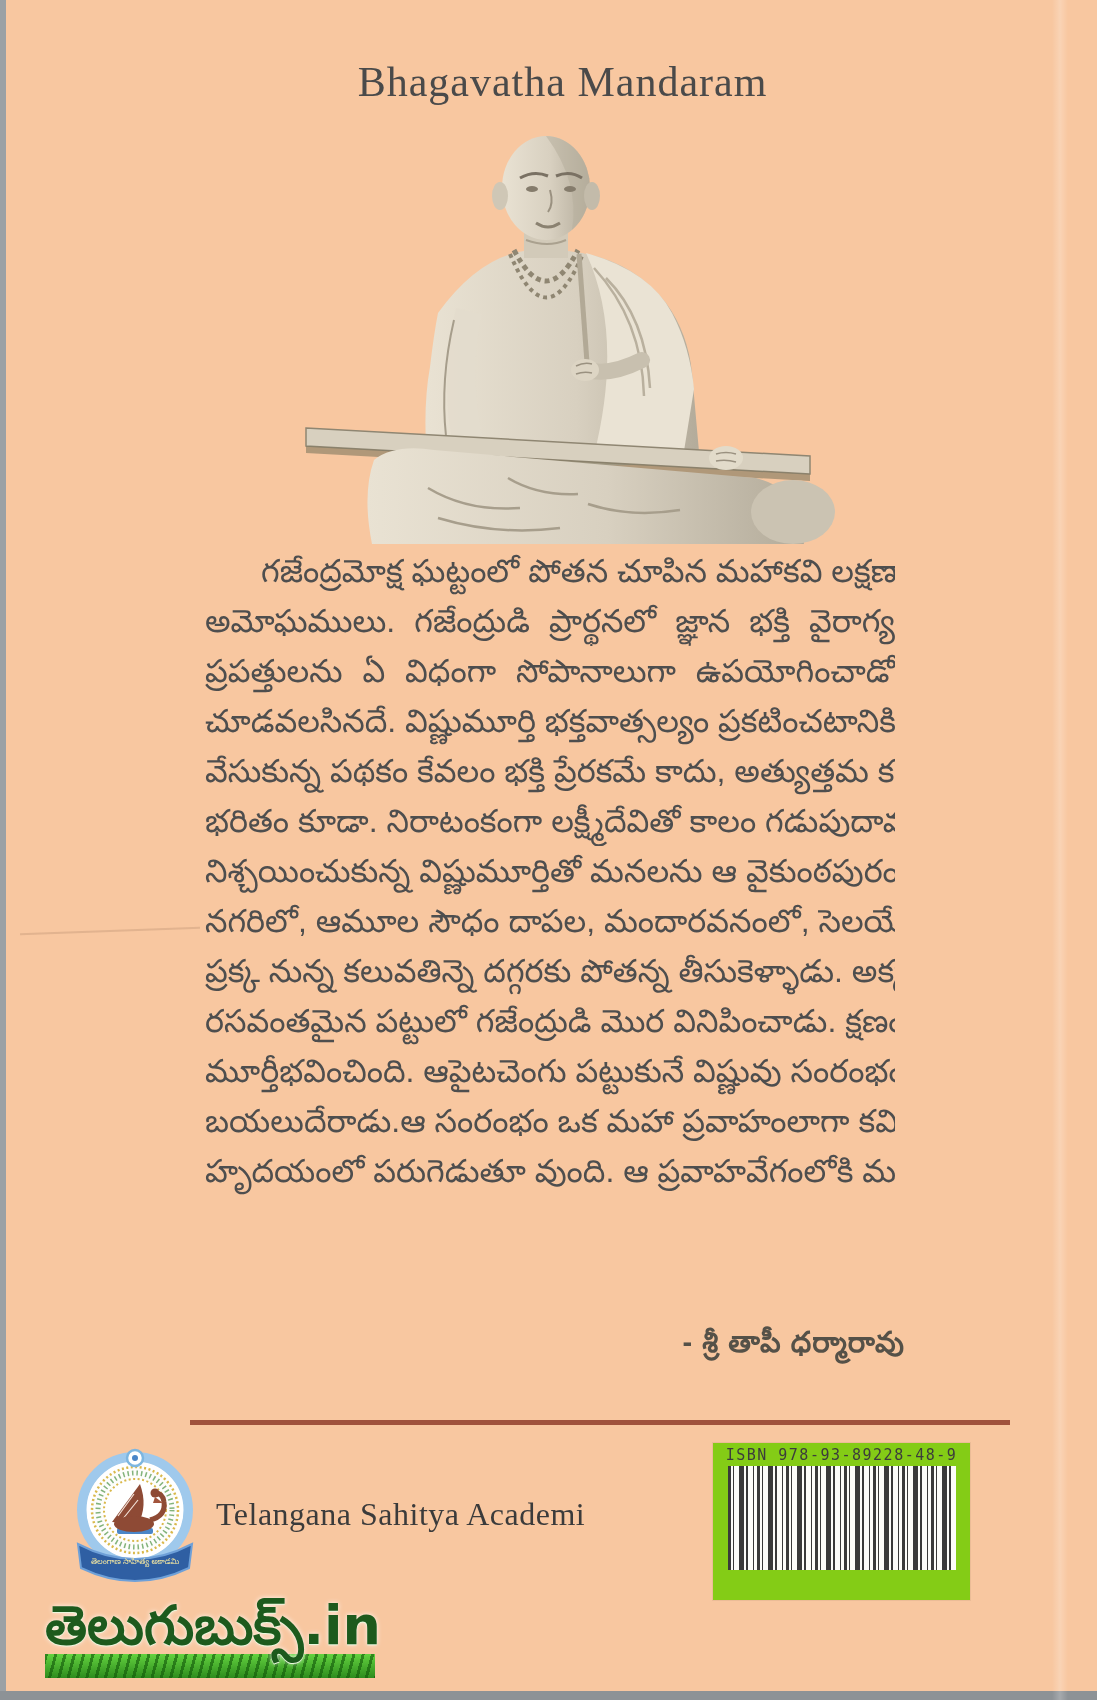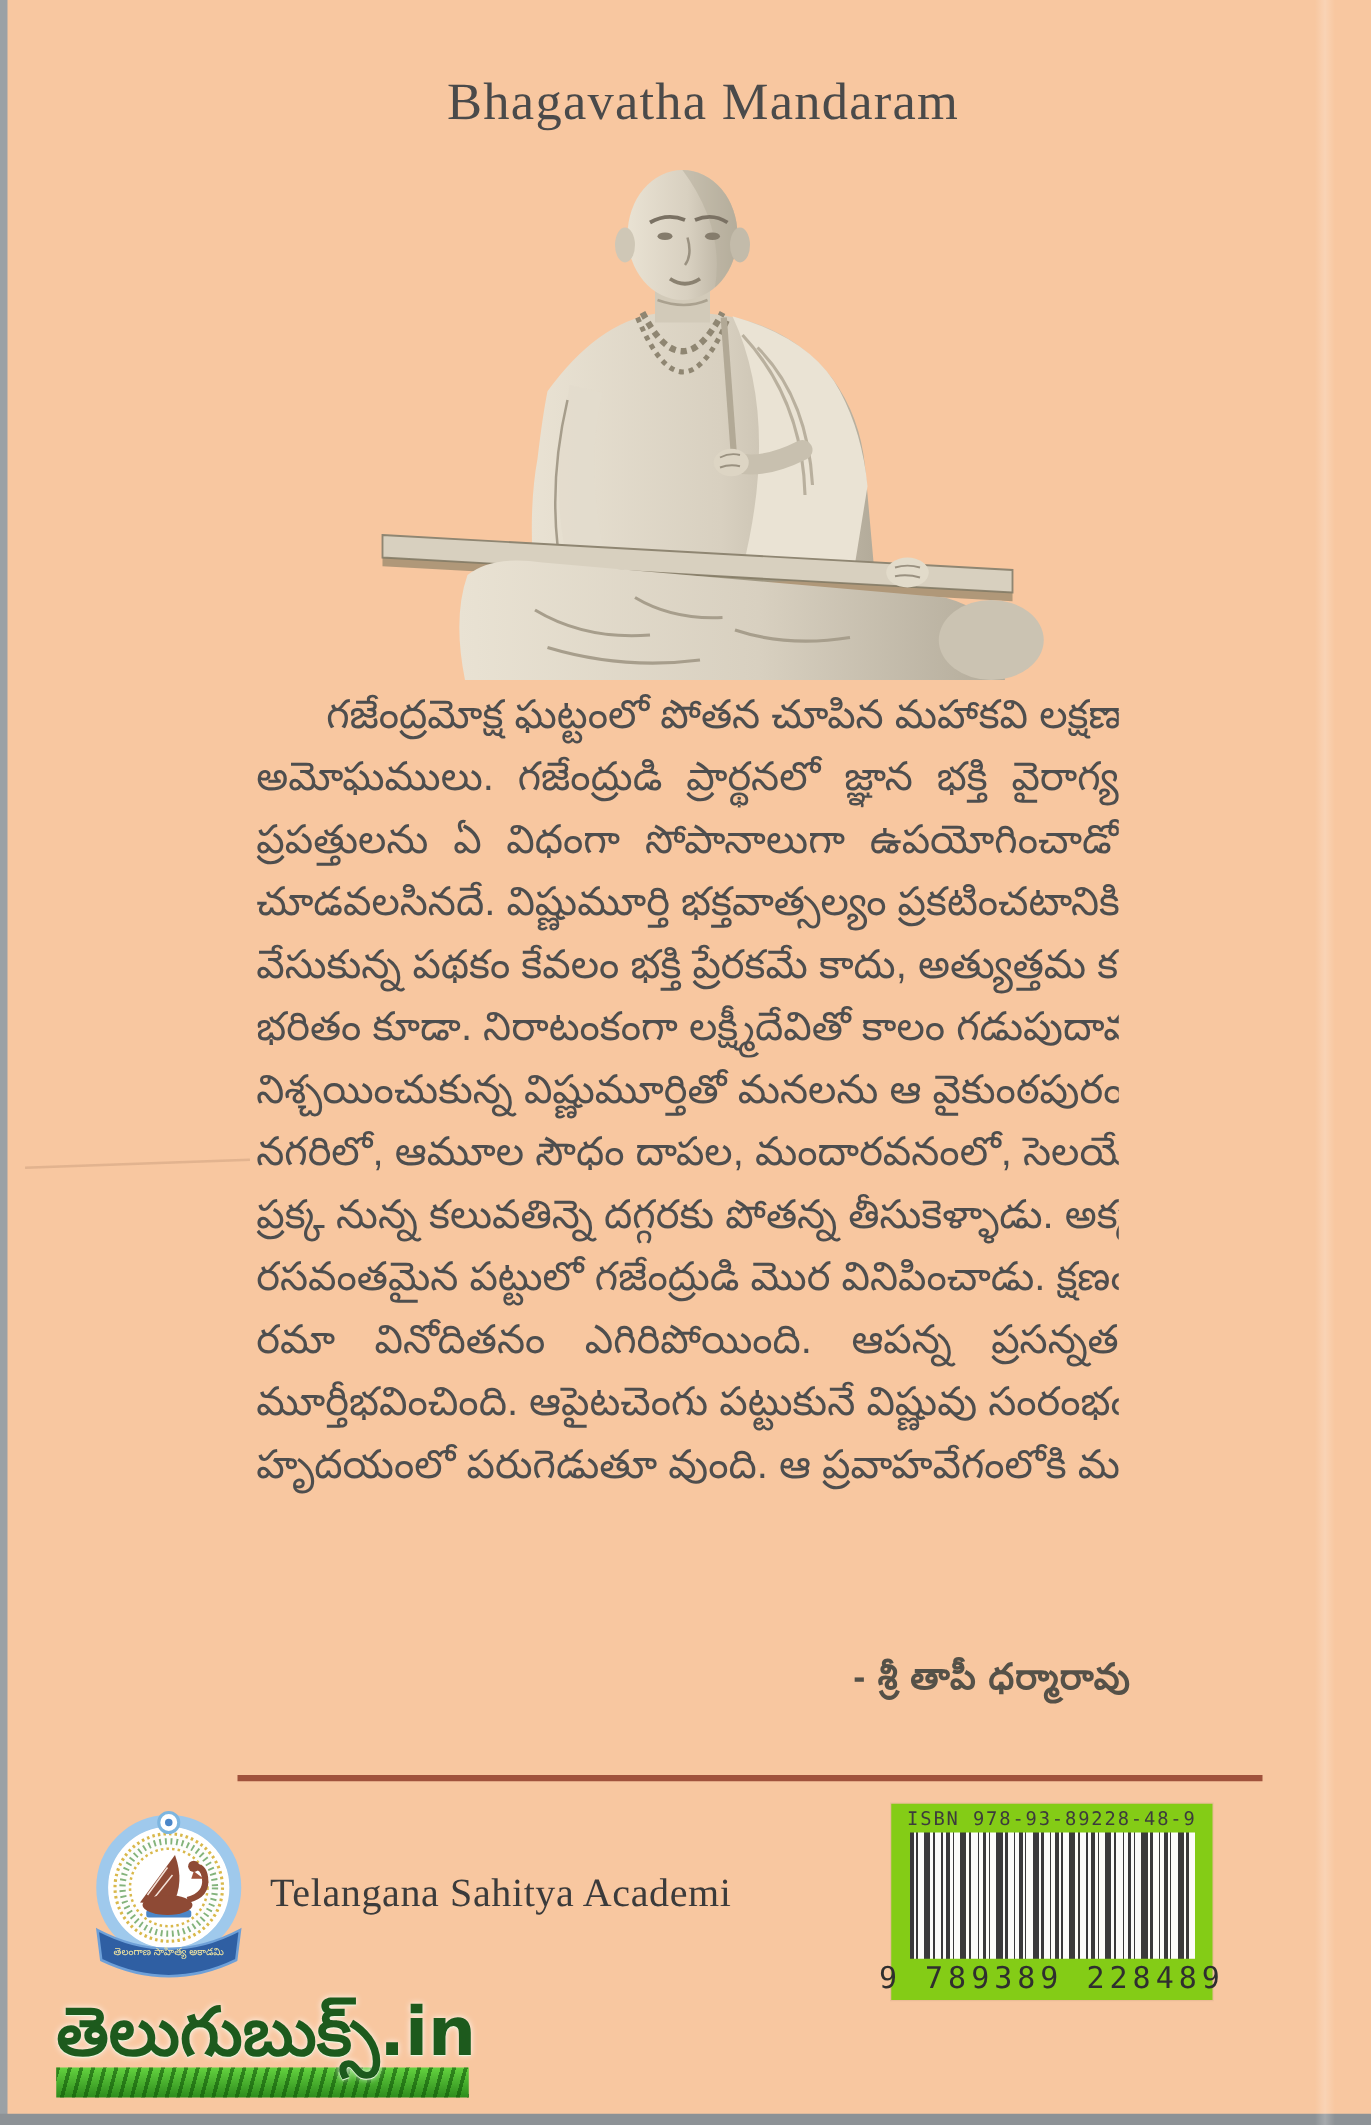--- a/index.html
+++ b/index.html
@@ -147,22 +147,22 @@
   <div class="syn-line first">గజేంద్రమోక్ష ఘట్టంలో పోతన చూపిన మహాకవి లక్షణాలు</div>
   <div class="syn-line">అమోఘములు. గజేంద్రుడి ప్రార్థనలో జ్ఞాన భక్తి వైరాగ్య</div>
   <div class="syn-line">ప్రపత్తులను ఏ విధంగా సోపానాలుగా ఉపయోగించాడో</div>
   <div class="syn-line">చూడవలసినదే. విష్ణుమూర్తి భక్తవాత్సల్యం ప్రకటించటానికి పోతన</div>
   <div class="syn-line">వేసుకున్న పథకం కేవలం భక్తి ప్రేరకమే కాదు, అత్యుత్తమ కవితా</div>
   <div class="syn-line">భరితం కూడా. నిరాటంకంగా లక్ష్మీదేవితో కాలం గడుపుదామని</div>
   <div class="syn-line">నిశ్చయించుకున్న విష్ణుమూర్తితో మనలను ఆ వైకుంఠపురంలో,</div>
   <div class="syn-line">నగరిలో, ఆమూల సౌధం దాపల, మందారవనంలో, సెలయేటి</div>
   <div class="syn-line">ప్రక్క నున్న కలువతిన్నె దగ్గరకు పోతన్న తీసుకెళ్ళాడు. అక్కడ మంచి</div>
   <div class="syn-line">రసవంతమైన పట్టులో గజేంద్రుడి మొర వినిపించాడు. క్షణంలో</div>
-  <div class="syn-line">రమా వినోదితనం ఎగిరిపోయింది. ఆపన్న ప్రసన్నత</div>
   <div class="syn-line">మూర్తీభవించింది. ఆపైటచెంగు పట్టుకునే విష్ణువు సంరంభంతో</div>
+  <div class="syn-line">బయలుదేరాడు.ఆ సంరంభం ఒక మహా ప్రవాహంలాగా కవి</div>
   <div class="syn-line">హృదయంలో పరుగెడుతూ వుంది. ఆ ప్రవాహవేగంలోకి మనల</div>
 </div>
 
 <div class="attribution">- శ్రీ తాపీ ధర్మారావు</div>
 
 <div class="divider"></div>
 
 <div class="logo-wrap">
   <svg width="130" height="142" viewBox="0 0 130 142" xmlns="http://www.w3.org/2000/svg">
     <circle cx="65" cy="62" r="53" fill="#fdfdfb" stroke="#9fc9ec" stroke-width="10"></circle>
@@ -185,19 +185,18 @@
     <path d="M8 96 q57 30 114 0 l-3 24 q-54 26 -108 0 z" fill="#2f5fa3" stroke="#6ea0d8" stroke-width="2"></path>
     <text x="65" y="116" text-anchor="middle" font-size="8" fill="#f3e6a0">తెలంగాణ సాహిత్య అకాడమి</text>
   </svg>
 </div>
 
 <div class="publisher-name">Telangana Sahitya Academi</div>
 
 <div class="isbn-box">
   <div class="isbn-label">ISBN 978-93-89228-48-9</div>
   <div class="barcode-bars"></div>
-  <div class="isbn-digits">9 789389 228489</div>
 </div>
 
 <div class="watermark">
   <div class="watermark-text">తెలుగుబుక్స్.in</div>
   <div class="grass-strip"></div>
 </div>
 
 </body></html>

